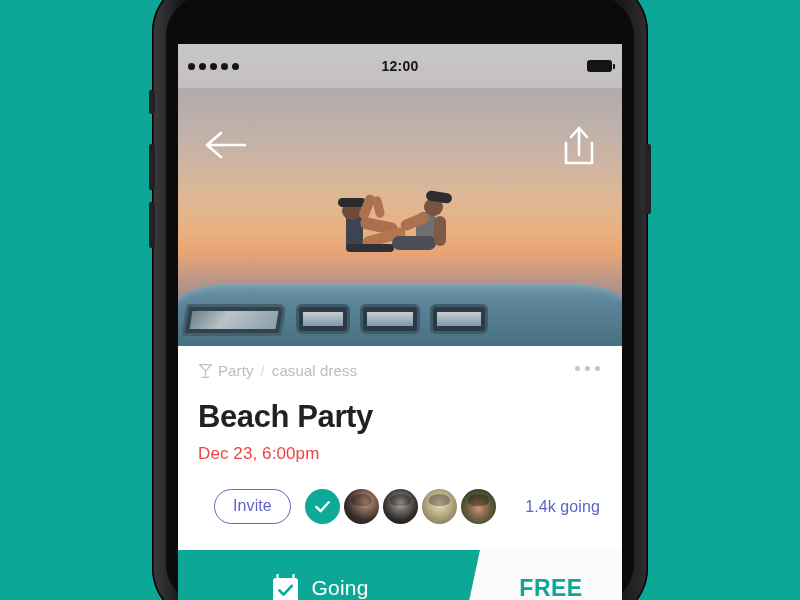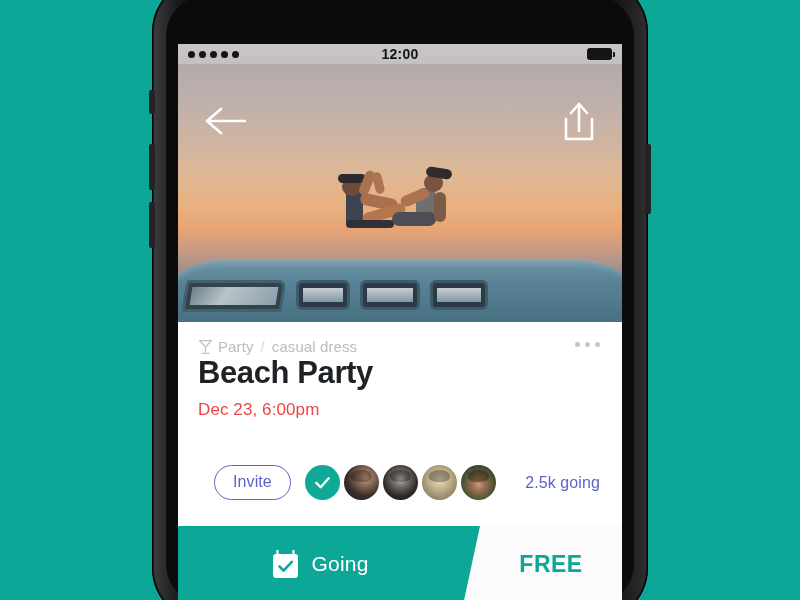--- a/index.html
+++ b/index.html
@@ -49,21 +49,21 @@
     left:26px; top:66px;
     width:444px; height:570px;
     background:#fff;
     overflow:hidden;
     z-index:3;
   }
 
   
   #status-bar{
     position:relative;
-    height:20px;
+    height:44px;
     display:flex; align-items:center;
     padding:0 10px;
     background:linear-gradient(180deg,#c9c7c6 0%,#c3c0bf 100%);
     color:#111;
     font-size:13px;
   }
   #signal-dots{ display:flex; gap:4px; }
   #signal-dots i{ width:7px;height:7px;border-radius:50%;background:#141414;display:block;}
   #status-time{
     position:absolute; left:0; right:0; text-align:center;
@@ -153,21 +153,21 @@
   }
   #martini-icon{ width:15px;height:16px; display:block; }
   #breadcrumb .sep{ color:#d7d9dc; margin:0 2px; }
   #more-menu{
     position:absolute; right:22px; top:20px;
     display:flex; gap:5px; cursor:pointer;
   }
   #more-menu i{ width:5px;height:5px;border-radius:50%;background:#c3c6ca;display:block; }
 
   #event-title{
-    margin-top:0;
+    margin-top:20px;
     font-size:31px; font-weight:700; color:#1f2225;
     letter-spacing:-.4px; line-height:1.16;
   }
   #event-date{
     margin-top:9px;
     font-size:17px; color:#ef4444; letter-spacing:.1px;
   }
 
   #attendee-row{
     position:absolute; left:36px; right:22px; bottom:26px;
@@ -334,21 +334,21 @@
             <svg viewBox="0 0 20 20">
               <path d="M3.5 10.5 L8 15 L16.5 5.5" stroke="#fff" stroke-width="2.6" fill="none" stroke-linecap="round" stroke-linejoin="round"></path>
             </svg>
           </div>
           <div class="avatar a2"></div>
           <div class="avatar a3"></div>
           <div class="avatar a4"></div>
           <div class="avatar a5"></div>
         </div>
 
-        <div id="going-count">2.5k going</div>
+        <div id="going-count">1.4k going</div>
       </div>
     </div>
 
     <div id="action-bar">
       <div id="going-panel">
         <div id="going-inner">
           <svg id="calendar-icon" viewBox="0 0 29 29">
             <path d="M6.5 1 V5 M22.5 1 V5" stroke="#fff" stroke-width="2.2" stroke-linecap="round"></path>
             <rect x="2" y="4" width="25" height="24" rx="3" fill="#fff"></rect>
             <path d="M8.5 16.5 L12.6 20.6 L20.8 11.8" stroke="#0ca796" stroke-width="2.6" fill="none" stroke-linecap="round" stroke-linejoin="round"></path>

